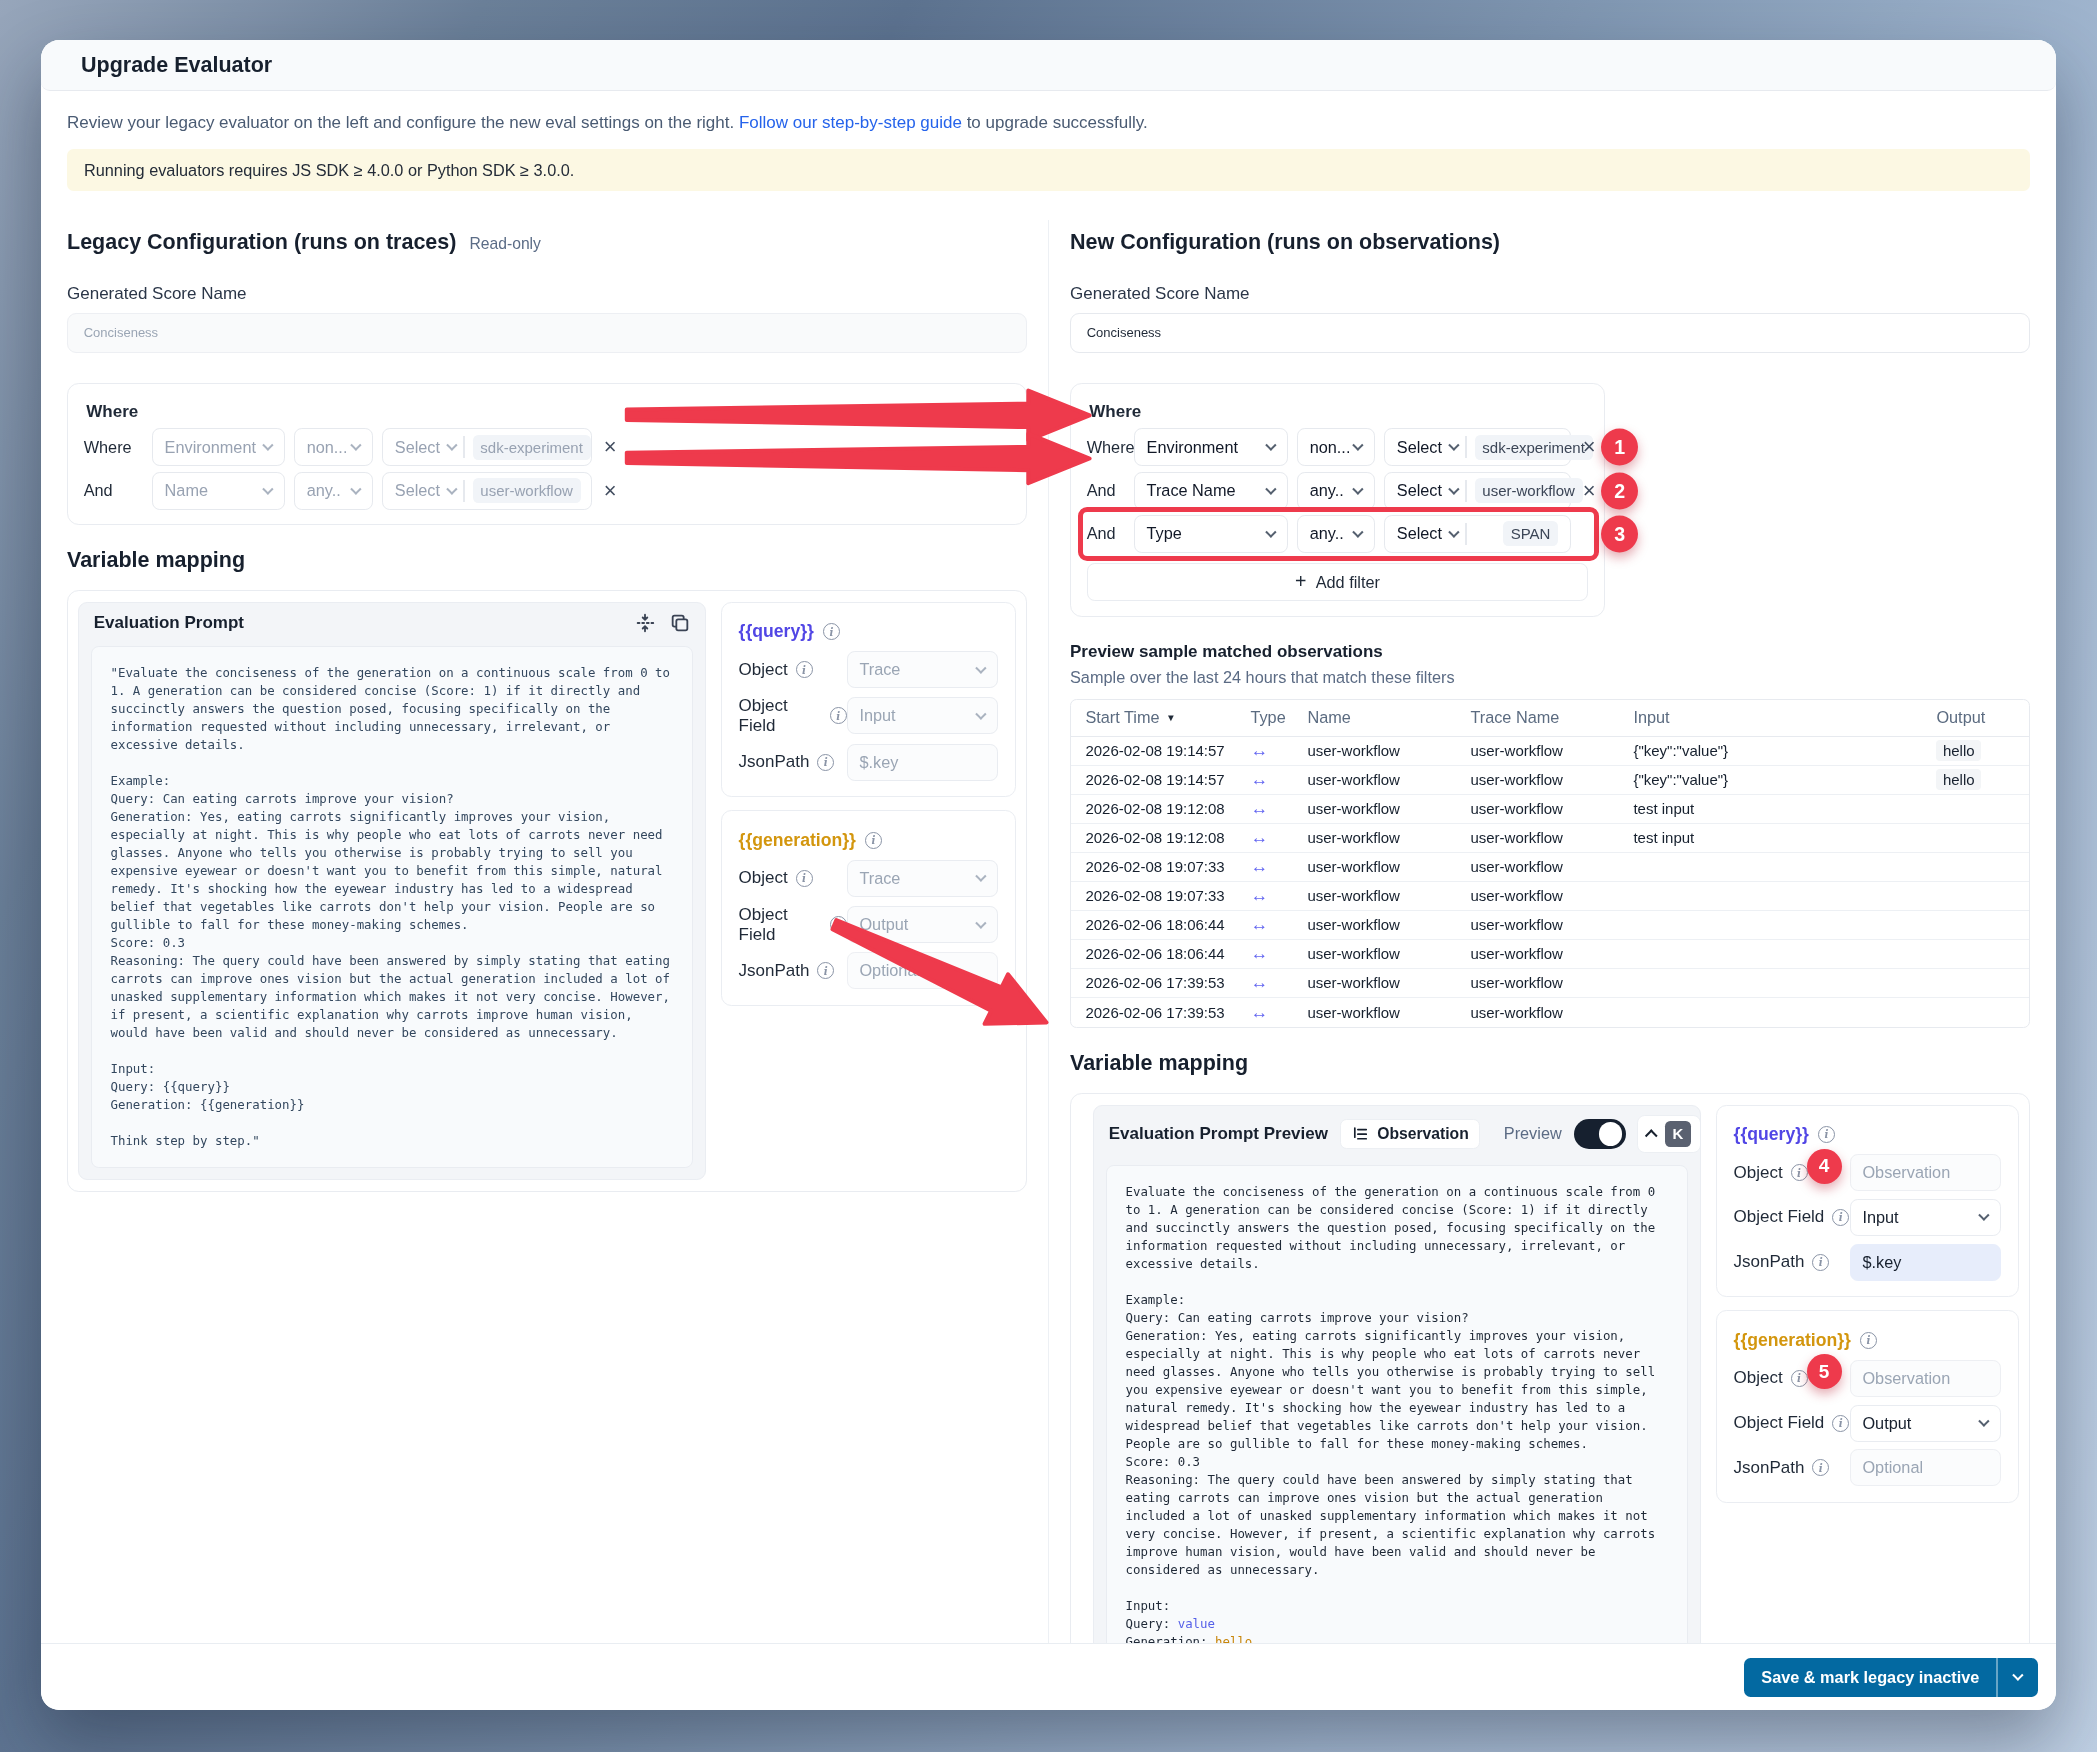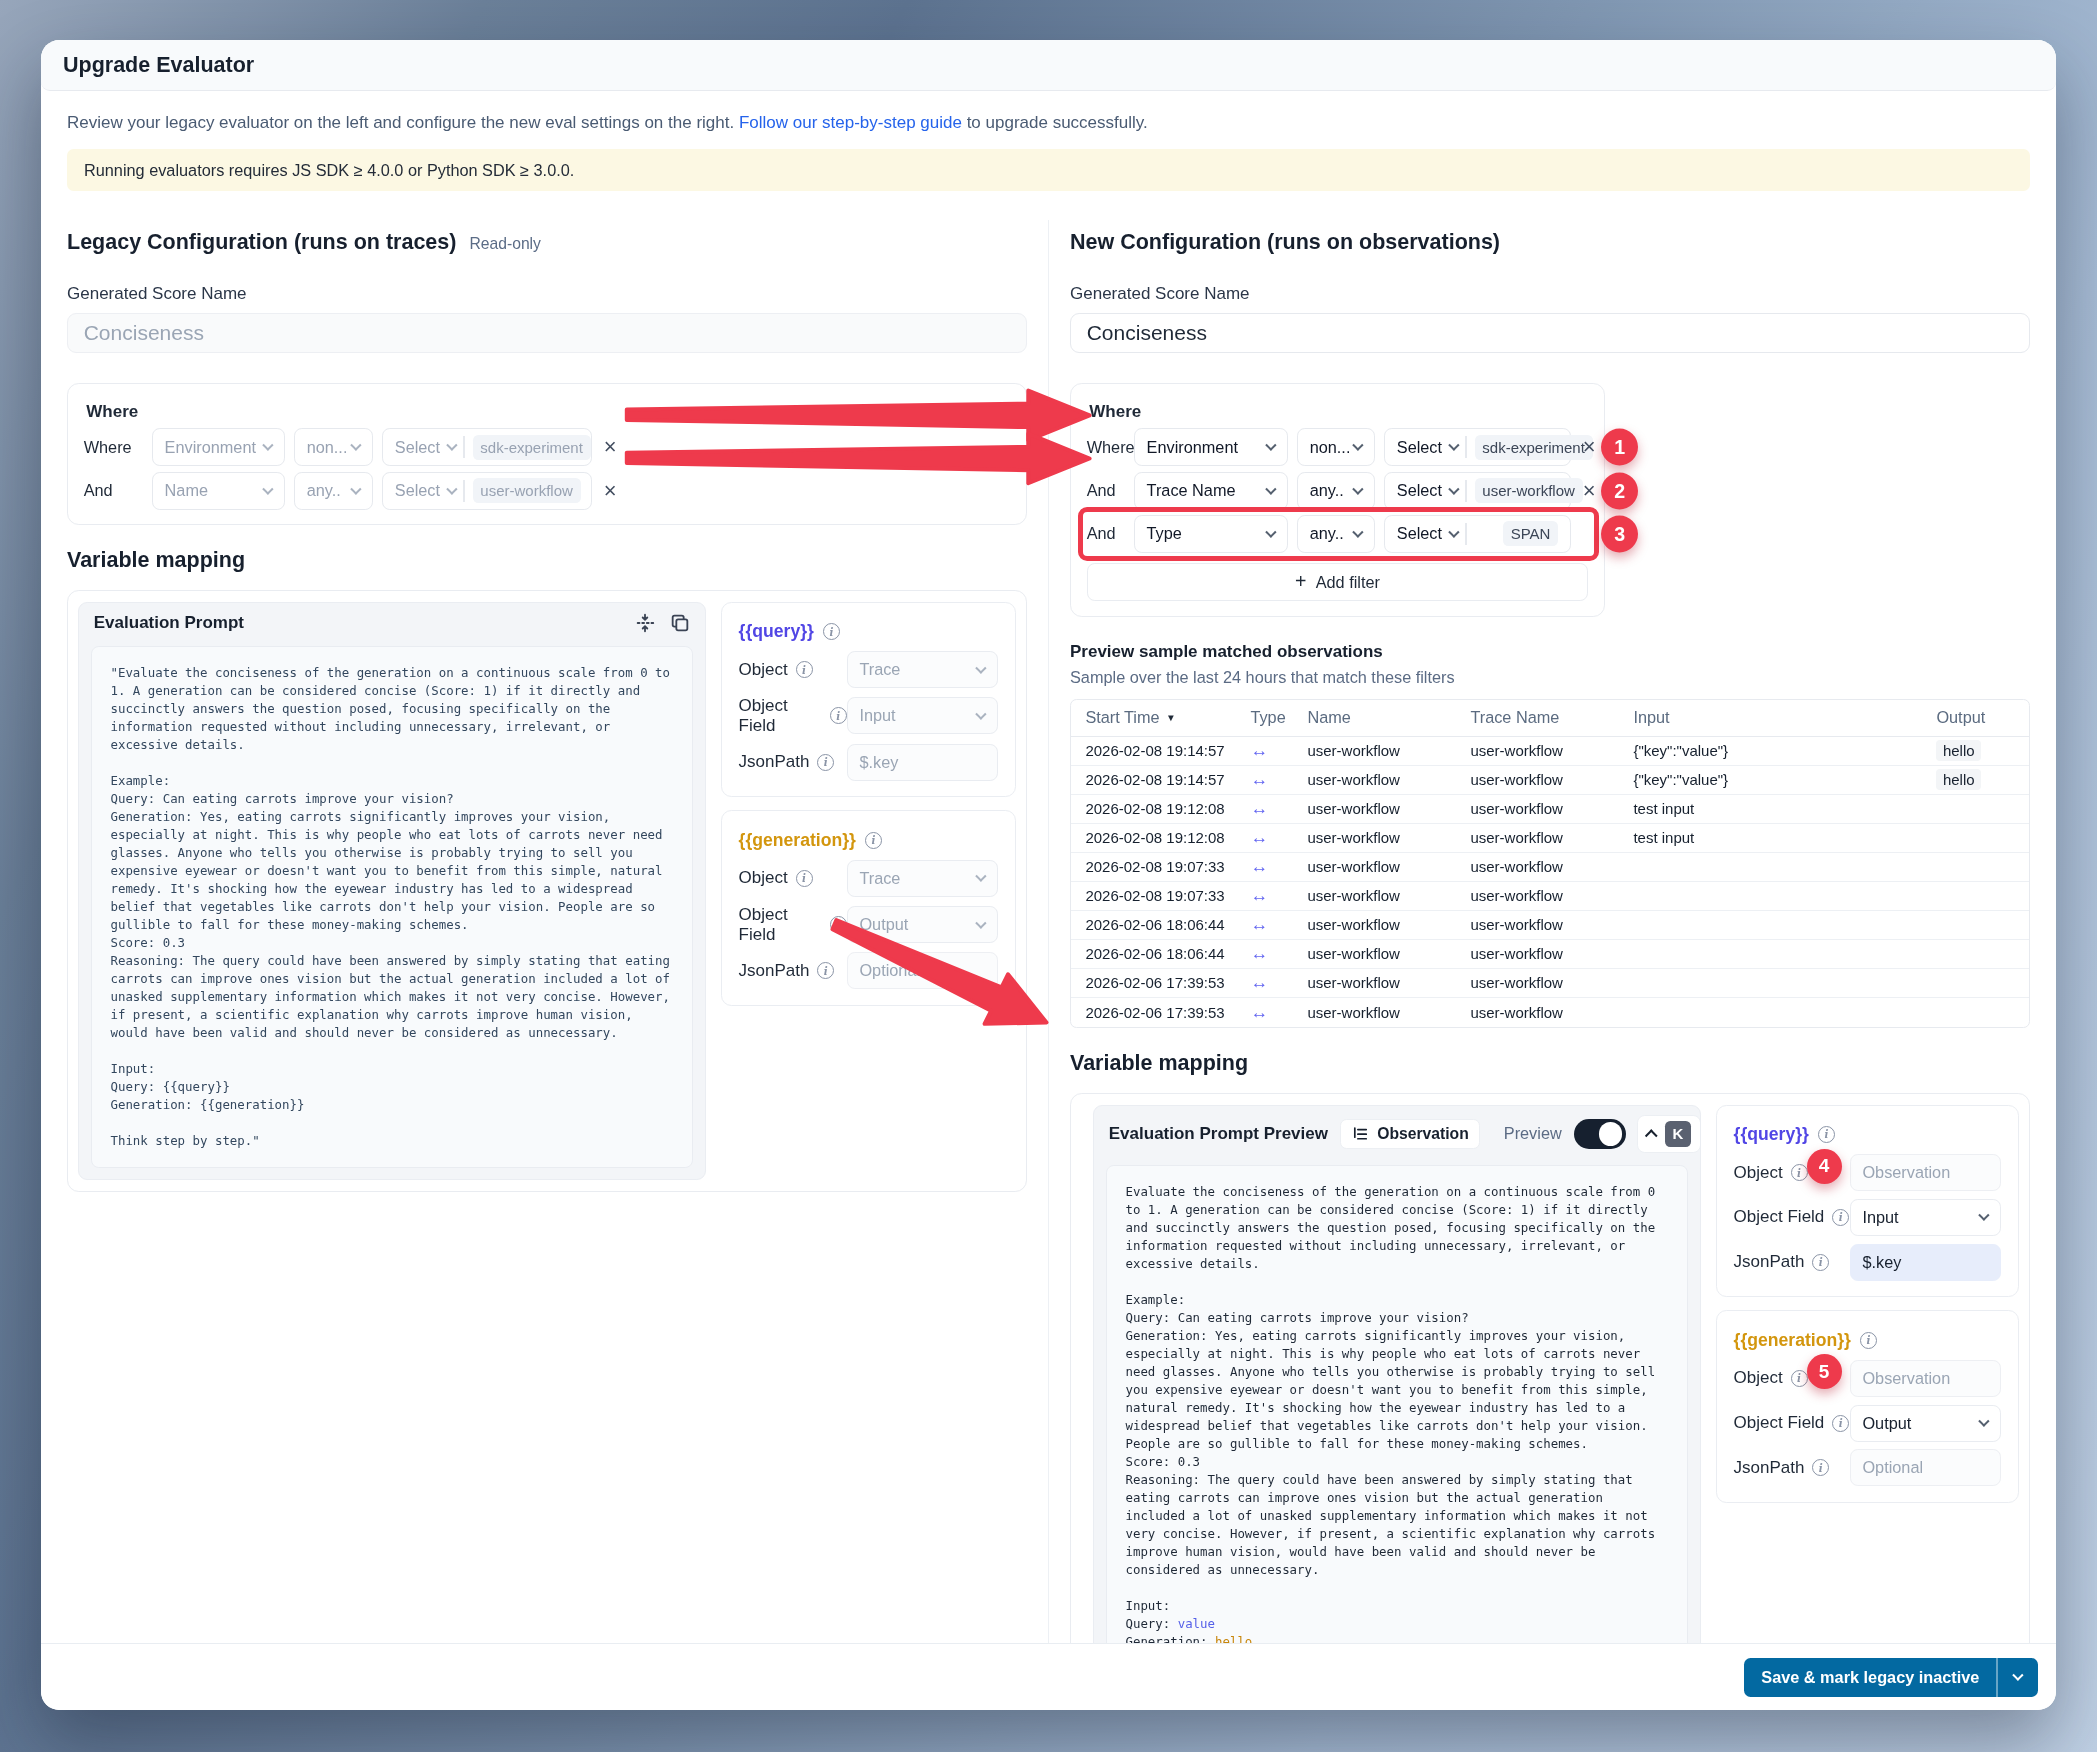--- a/index.html
+++ b/index.html
@@ -10,39 +10,39 @@
     position:relative; color:#131c2b;
   }
   .dialog {
     position:absolute; left:41px; top:40px; width:2015px; height:1670px;
     background:#ffffff; border-radius:18.3px; overflow:hidden;
     box-shadow:0 33px 72px rgba(15,23,42,.38);
     display:flex; flex-direction:column;
   }
   .dialog-header {
     flex:none; height:51px; background:#f8fafc; border-bottom:1.3px solid #e7eaef;
-    display:flex; align-items:center; padding:0 22px;border-radius:9px;
+    display:flex; align-items:center; padding:0 40px;border-radius:9px;
   }
   .dialog-title { font-size:21.5px; font-weight:700; color:#17202e; }
   .dialog-body { flex:1; padding:17px 26px 0 26px; position:relative; overflow:hidden; }
   .subtitle { font-size:17px; color:#4a5b73; margin:5.2px 0 15.7px; }
   .subtitle a { color:#2563eb; text-decoration:none; }
   .banner {
     background:#fcf8e3; border-radius:6.5px; padding:11.8px 17px;
     font-size:16.3px; color:#242c38; margin-bottom:29px;
   }
   .columns { display:grid; grid-template-columns:1fr 1fr; column-gap:43px; position:relative; }
   .columns::before { content:""; position:absolute; left:calc(50% - 0.7px); top:0; bottom:-19.6px; border-left:1.3px solid #edf0f4; }
   .h2 { font-size:21.5px; font-weight:700; color:#17202e; }
   .h2-row { display:flex; align-items:baseline; gap:13px; margin-top:9.1px; }
   .readonly { font-size:15.7px; color:#5b6c86; }
   .field-label { font-size:17px; color:#2b3648; margin:29px 0 9.1px; }
   .text-input {
     height:40px; border:1.3px solid #e6e9ee; border-radius:9.1px; background:#fff;
-    display:flex; align-items:center; padding:0 15.7px; font-size:21px; color:#1f2937;
+    display:flex; align-items:center; padding:0 15.7px; font-size:13px; color:#1f2937;
   }
   .text-input.disabled { background:#f9fafb; color:#9aa5b4; border-color:#edeff3; }
   
   .filter-card { border:1.3px solid #e9ecf1; border-radius:11.8px; padding:13px 15.7px 14.4px; margin-top:30px; }
   .filter-card.narrow { width:535px; }
   .where-label { font-size:17px; font-weight:600; color:#1f2937; margin:5.2px 0 6.5px 2.6px; }
   .filter-row { display:flex; align-items:center; gap:9.1px; margin-top:5.2px; position:relative; }
   .connector { font-size:16.3px; color:#1f2937; flex:none; }
   .filter-row .connector { width:59px; }
   .filter-card.narrow .connector { width:38px; }

